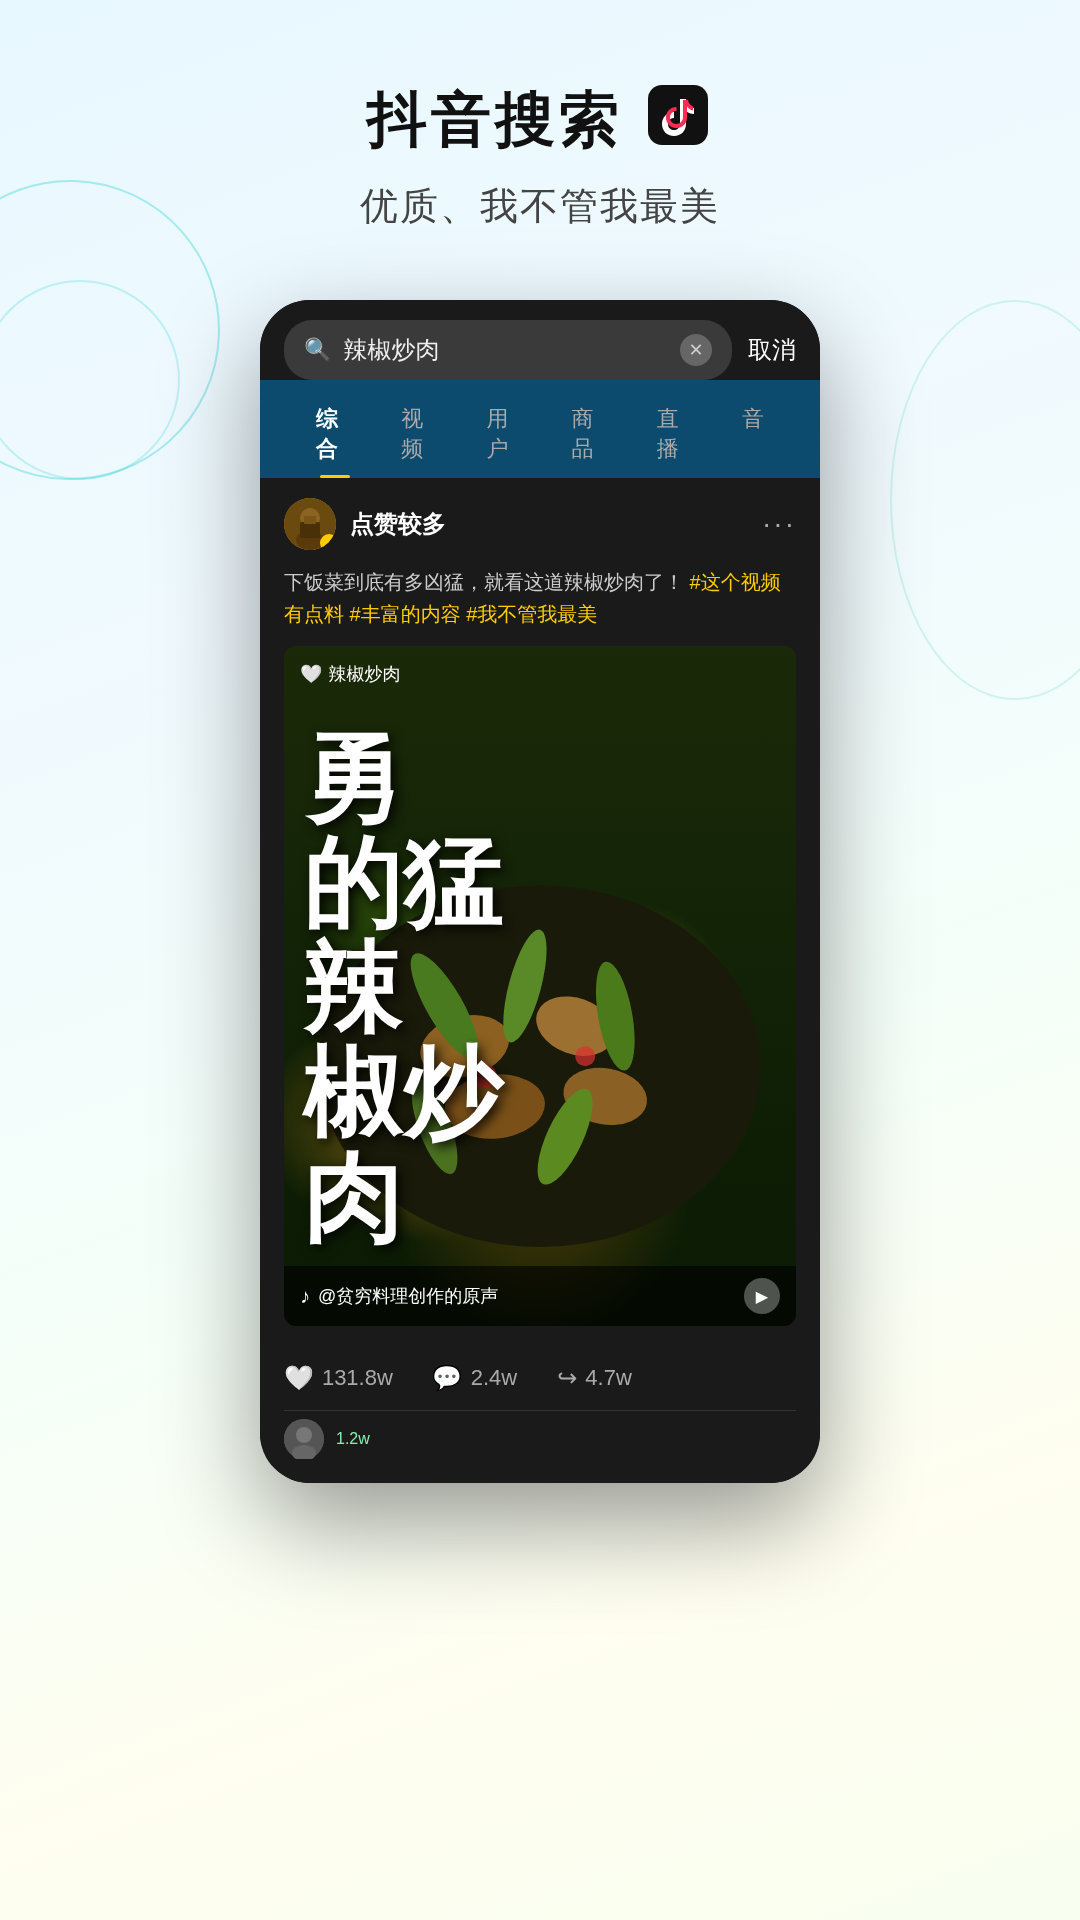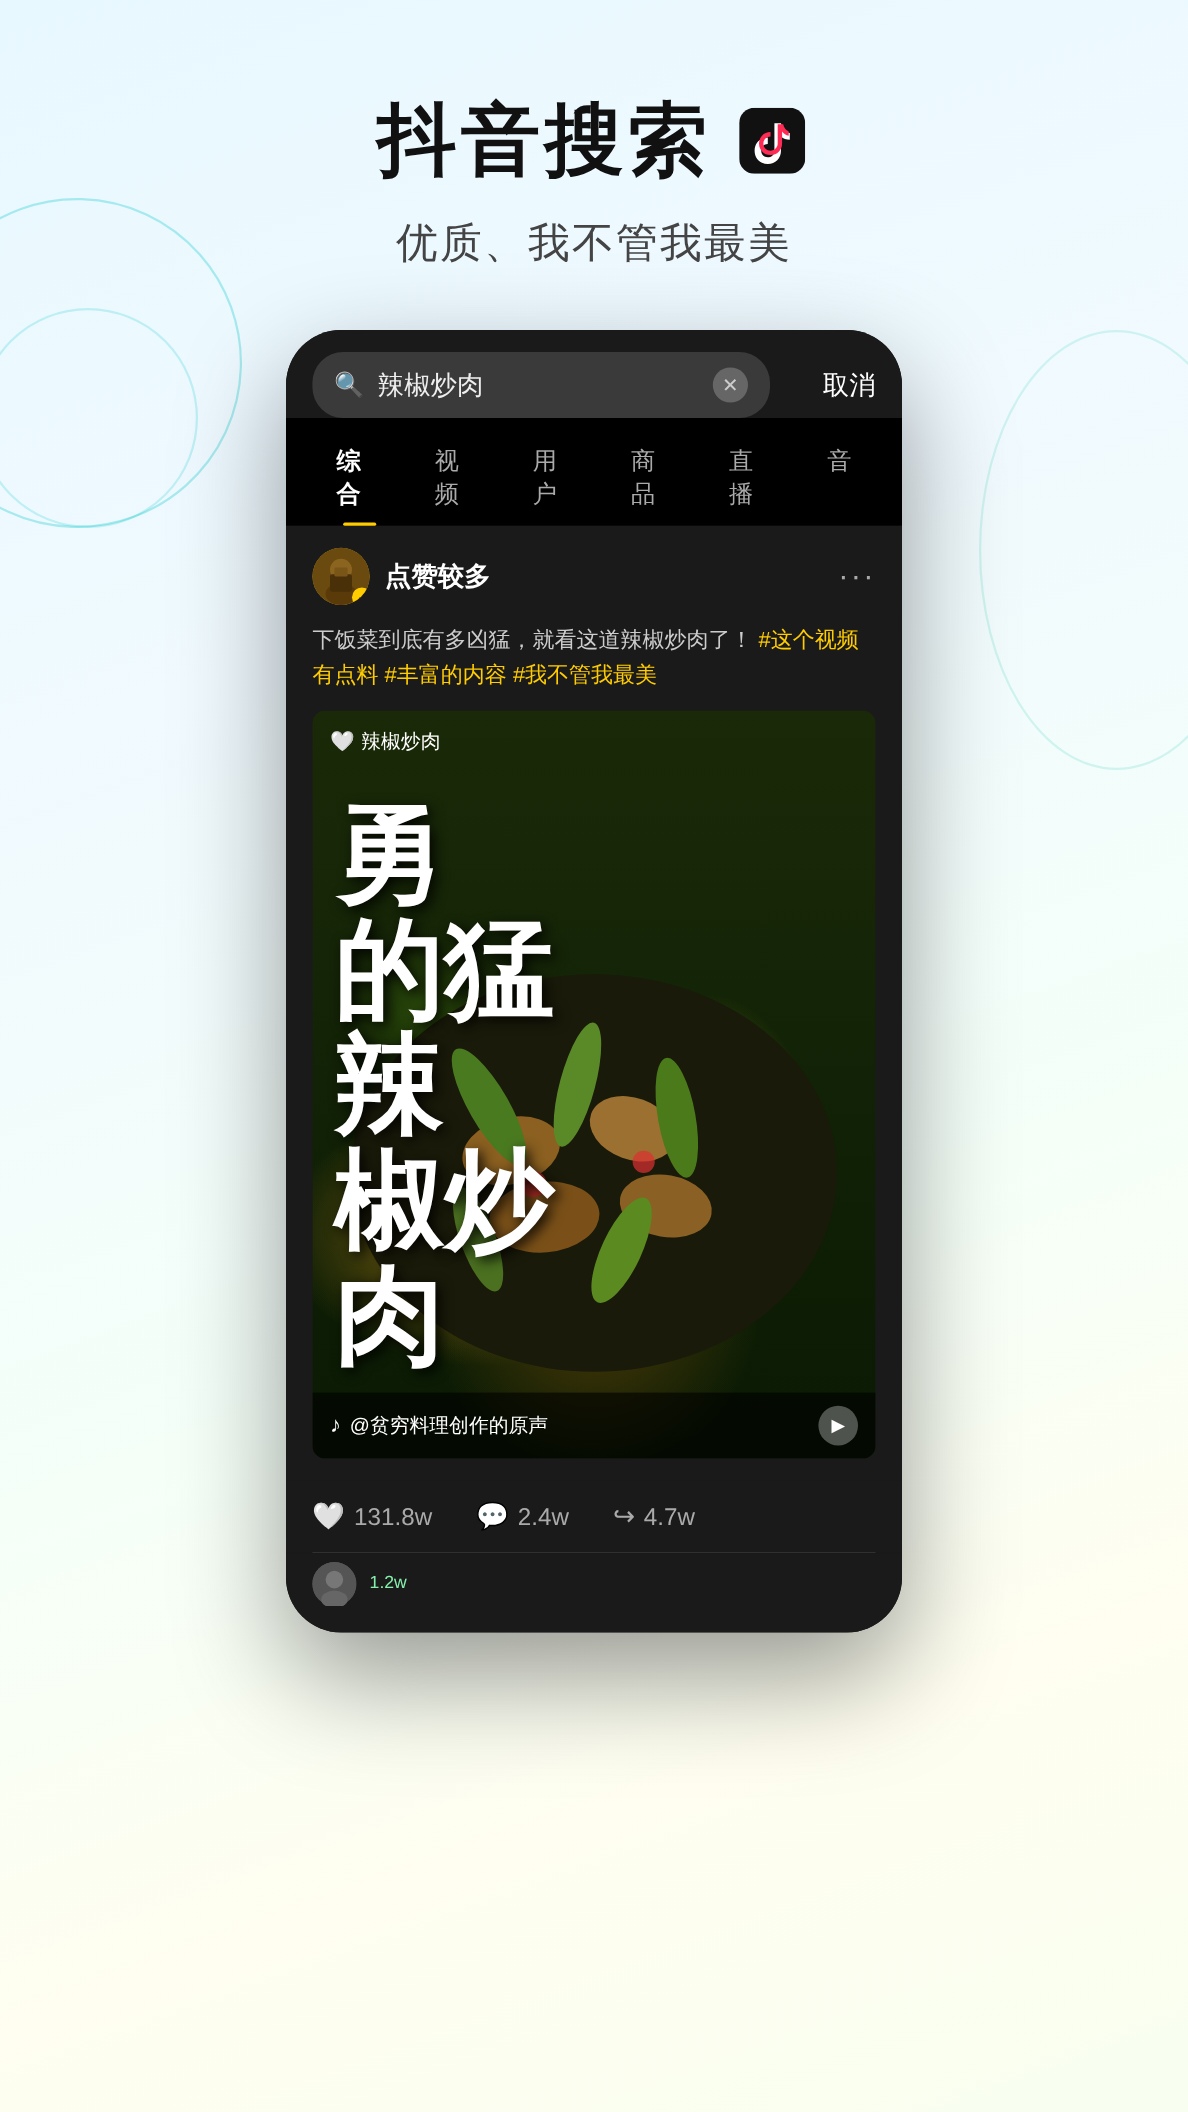--- a/index.html
+++ b/index.html
@@ -45,26 +45,26 @@
 
     
     .header {
       text-align: center;
       padding: 80px 0 40px;
       position: relative;
       z-index: 2;
     }
 
     .header-title {
-      font-size: 72px;
+      font-size: 60px;
       font-weight: 900;
       color: #111;
       letter-spacing: 4px;
       display: flex;
-      align-items: center;
+      align-items: flex-start;
       justify-content: center;
       gap: 20px;
     }
 
     .tiktok-logo {
       width: 70px;
       height: 70px;
       display: inline-flex;
       align-items: center;
       justify-content: center;
@@ -136,28 +136,27 @@
       align-items: center;
       justify-content: center;
       color: #ccc;
       font-size: 18px;
     }
 
     .search-cancel {
       color: #fff;
       font-size: 24px;
       white-space: nowrap;
-      margin-left: 32px;
     }
 
     
     .tabs {
-      background: #000000;
-      display: flex;
-      padding: 16px 22px 0;
+      background: #0c4a6e;
+      display: flex;
+      padding: 16px 32px 0;
       gap: 0;
     }
 
     .tab {
       color: #aaa;
       font-size: 22px;
       padding: 8px 24px 14px;
       position: relative;
     }
 

